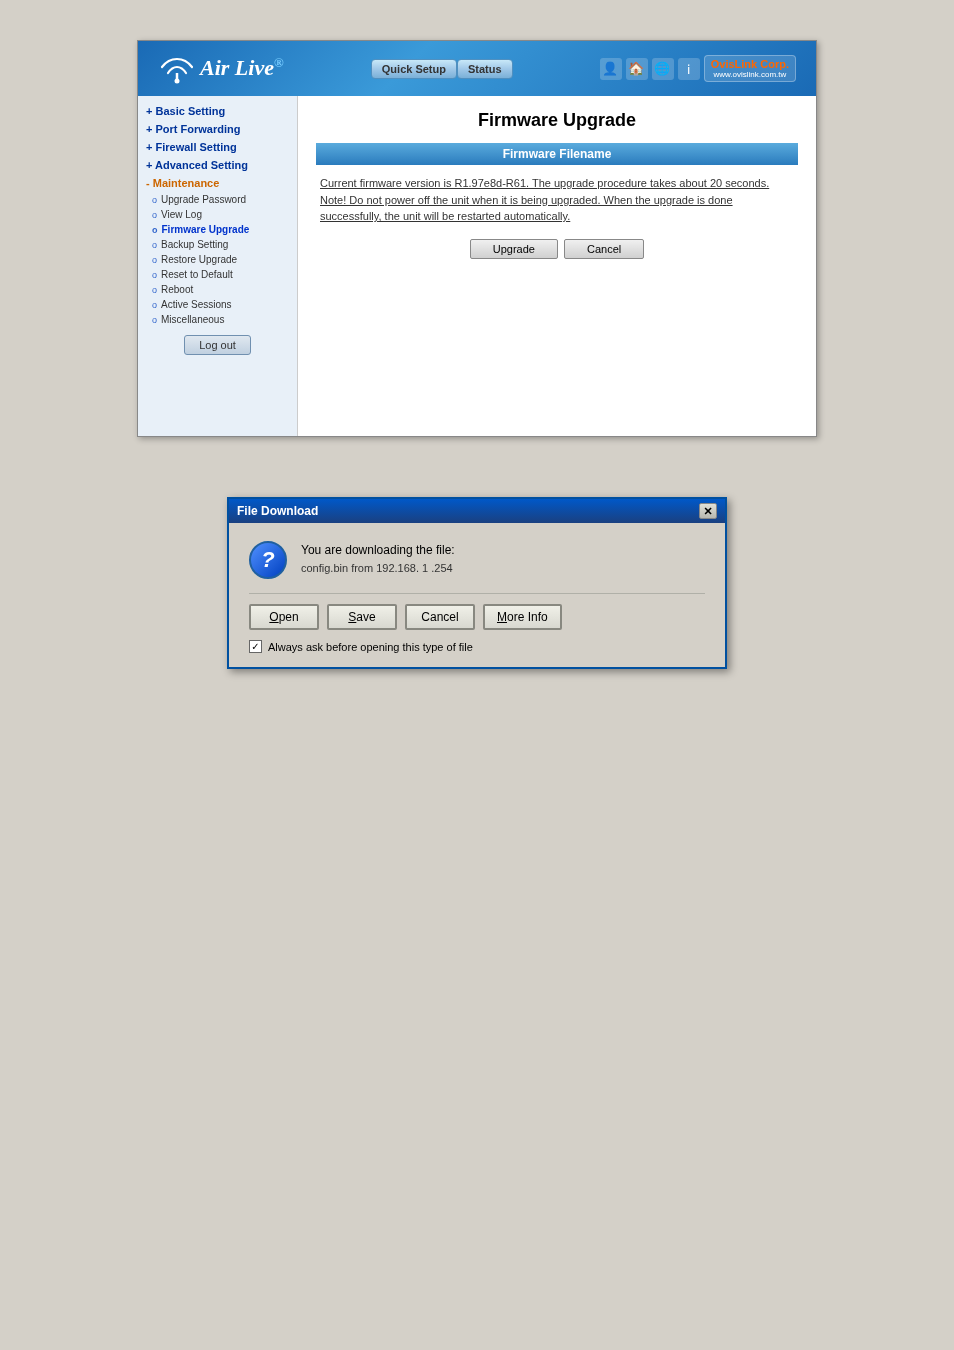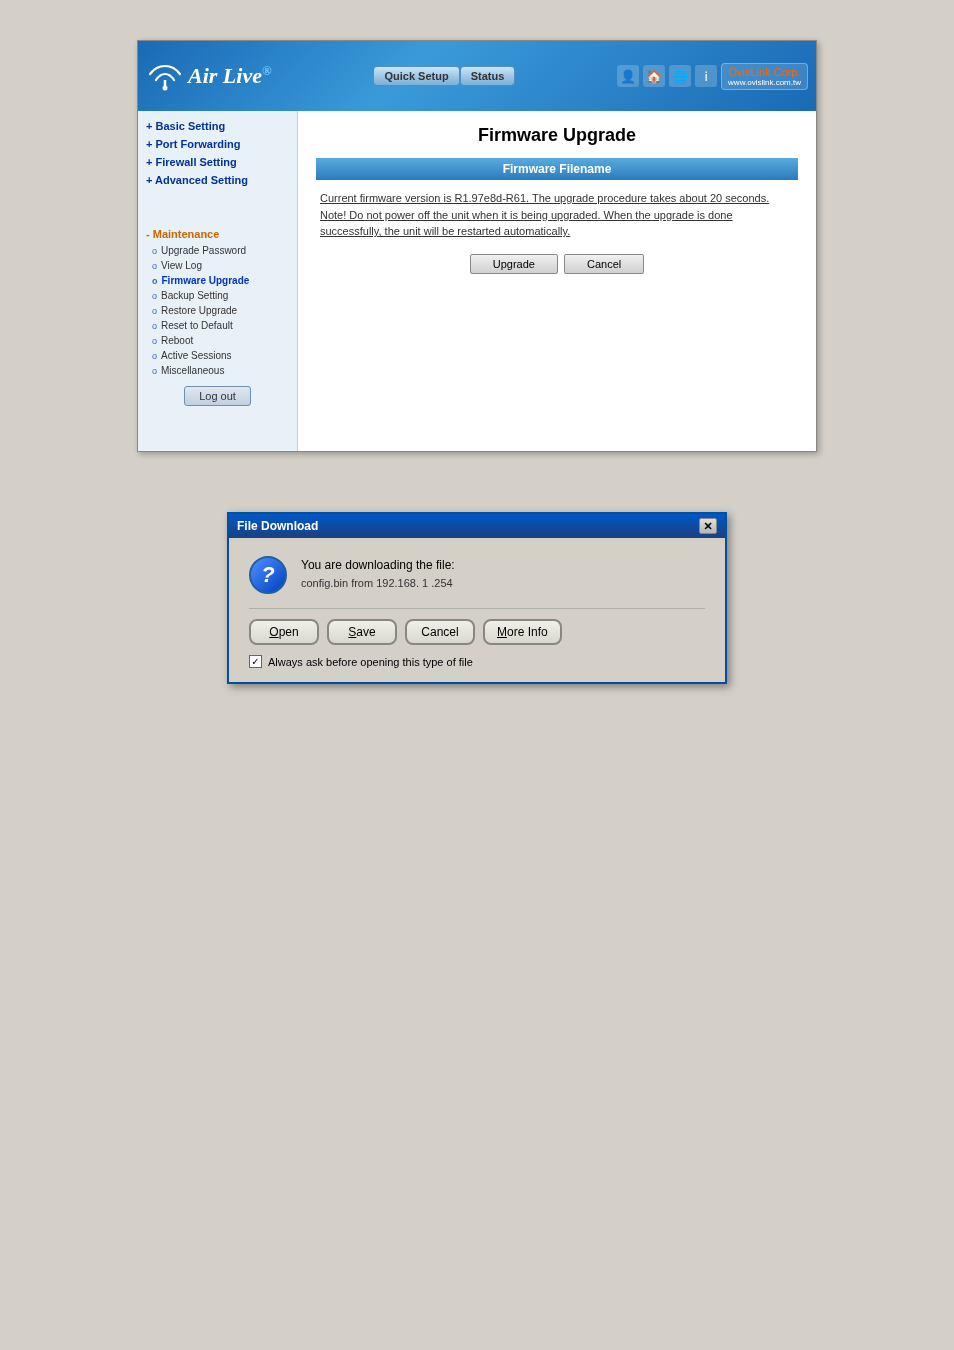--- a/index.html
+++ b/index.html
@@ -22,25 +22,25 @@
     .router-panel {
       width: 680px;
       border: 1px solid #888;
       background: #fff;
       box-shadow: 2px 2px 6px rgba(0,0,0,0.3);
     }
 
     
     .router-header {
       background: linear-gradient(135deg, #1a6ab5 0%, #3a9ad9 40%, #1a6ab5 100%);
-      height: 70px;
+      height: 55px;
       display: flex;
       align-items: center;
       justify-content: space-between;
-      padding: 0 8px;
+      padding: 0 20px;
       position: relative;
     }
 
     .logo-area {
       display: flex;
       align-items: center;
       gap: 4px;
     }
 
     .nav-buttons {
@@ -81,21 +81,21 @@
       background: rgba(255,255,255,0.15);
       border: 1px solid rgba(255,255,255,0.3);
       border-radius: 4px;
       padding: 2px 6px;
       text-align: center;
     }
 
     .brand-name {
       color: #ff6600;
       font-size: 11px;
-      font-weight: normal;
+      font-weight: bold;
     }
 
     .brand-url {
       color: #fff;
       font-size: 8px;
     }
 
     
     .router-body {
       display: flex;
@@ -114,21 +114,20 @@
     .sidebar-section {
       padding: 3px 8px;
       font-size: 11px;
       color: #003399;
       font-weight: bold;
       cursor: pointer;
     }
 
     .sidebar-section.active {
       color: #cc6600;
-      margin-top: 36px;
     }
 
     .sidebar-sub {
       padding: 2px 14px;
       font-size: 10px;
       color: #333;
       cursor: pointer;
       display: flex;
       align-items: center;
       gap: 4px;
@@ -315,21 +314,21 @@
       display: flex;
       gap: 8px;
       margin-bottom: 10px;
       margin-top: 4px;
       justify-content: flex-start;
     }
 
     .dialog-btn {
       background: linear-gradient(180deg, #f0f0e8 0%, #d8d8d0 100%);
       border: 2px solid #888880;
-      border-radius: 8px;
+      border-radius: 2px;
       padding: 4px 12px;
       font-size: 12px;
       cursor: pointer;
       min-width: 70px;
       text-align: center;
     }
 
     .checkbox-row {
       display: flex;
       align-items: center;

